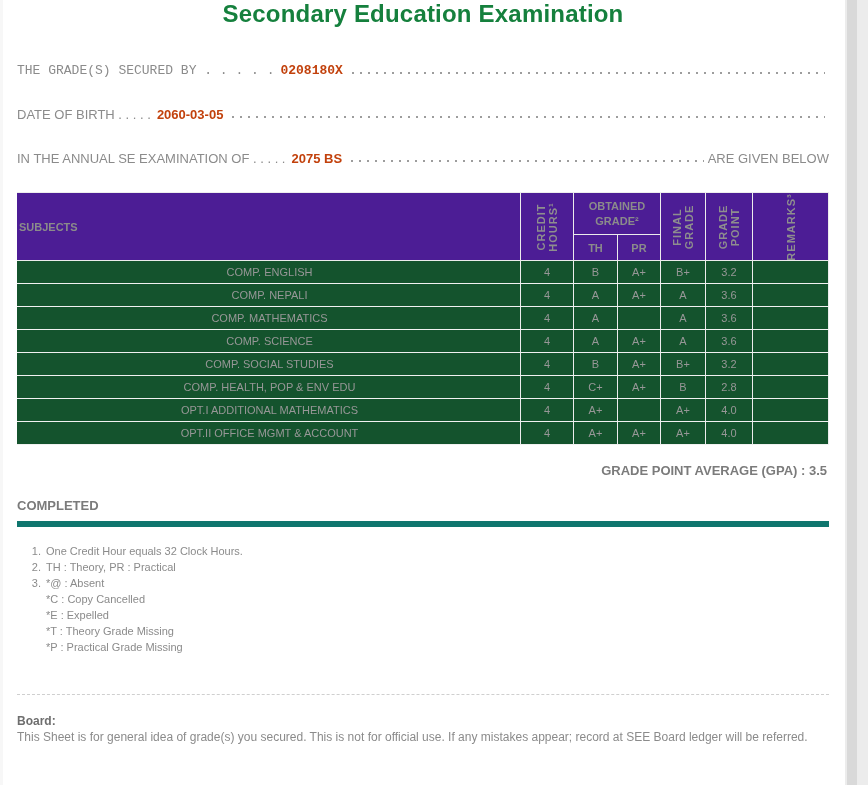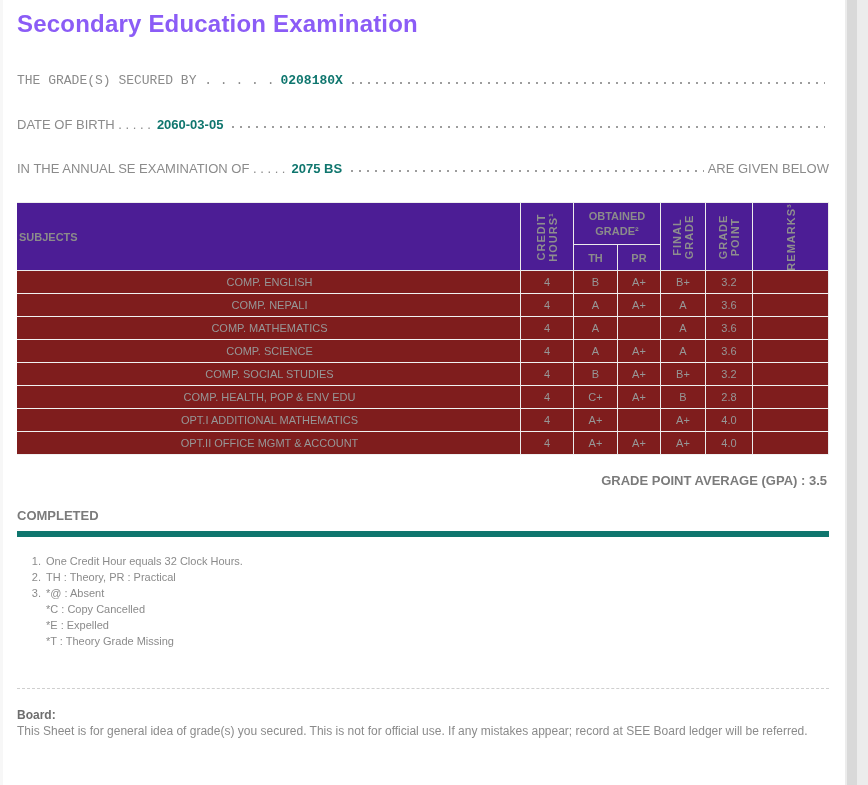--- a/index.html
+++ b/index.html
@@ -2,30 +2,30 @@
 <html><head>
 <meta charset="utf-8">
 <style>
   * { margin:0; padding:0; box-sizing:border-box; }
   html,body { background:#ececec; font-family:"Liberation Sans", sans-serif; }
   .viewport { position:relative; width:868px; height:785px; background:#ececec; overflow:hidden; }
   .sheet { position:absolute; left:0; top:0; width:845px; height:785px; background:#ffffff;
            border-left:3px solid #f7f7f7; padding:0 16px 0 14px; }
   .scrollbar { position:absolute; left:847px; top:0; width:10px; height:785px; background:#d9d9d9; }
 
-  .page-title { margin-top:10px; font-size:24px; font-weight:bold;
-                color:#8b5cf6; letter-spacing:0.2px; }
+  .page-title { text-align:center; font-size:24px; font-weight:bold;
+                color:#15803d; letter-spacing:0.2px; }
   .page-subtitle { margin-top:15px; text-align:center; font-size:15px; font-weight:bold;
                    color:#3e6f9e; letter-spacing:0.5px; }
 
   .info-line { display:flex; align-items:baseline; font-size:13px; color:#8b8b8b;
                white-space:nowrap; }
   .info-line.first { margin-top:35px;font-family:Liberation Mono, monospace; }
   .info-line + .info-line { margin-top:29px; }
-  .info-line .val { font-weight:bold; color:#0f766e; margin-left:6px; }
+  .info-line .val { font-weight:bold; color:#c2410c; margin-left:6px; }
   .info-line .dots { flex:1; height:5px; align-self:flex-end; margin:0 4px 2px 6px;
       background-image:radial-gradient(circle, #9d9d9d 1.1px, transparent 1.4px);
       background-size:8px 4px; background-repeat:repeat-x; background-position:0 0; }
   .info-line .suffix { color:#8b8b8b; }
 
   table.grades { margin-top:26px; width:100%; border-collapse:collapse; table-layout:fixed;
                  border-top:1px solid #ededed; }
   table.grades col.c-subj { width:auto; }
   table.grades col.c-credit { width:53px; }
   table.grades col.c-th { width:44px; }
@@ -39,21 +39,21 @@
   table.grades th.last, table.grades td.last { border-right:1px solid #ececec; }
   th.subjects { text-align:left; padding-left:2px; vertical-align:middle; }
   th.rot-cell { position:relative; height:68px; }
   .rot { position:absolute; top:50%; left:50%; transform:translate(-50%,-50%) rotate(-90deg);
          white-space:nowrap; letter-spacing:1px; font-size:11px; line-height:12px;
          text-align:center; color:#8e8e8e; }
   th.obtained { height:42px; vertical-align:middle; font-size:12px; line-height:15px;
                 padding:0 8px; font-weight:bold; }
   th.subhead { height:26px; font-size:12px; }
   table.grades td { height:23px; font-size:11px; color:#979797; text-align:center;
-                    border-bottom:1px solid #f1f1f1; background:#7f1d1d; }
+                    border-bottom:1px solid #f1f1f1; background:#14532d; }
   td.subject { text-align:left; padding-left:2px; color:#8b8b8b; }
 
   .summary { width:100%; border-bottom:6px solid #0f766e; padding:18px 2px 8px 0; }
   .summary .gpa { text-align:right; font-size:13px; font-weight:bold; color:#7b7b7b; }
   .summary .status { text-align:left; font-size:13px; font-weight:bold; color:#7b7b7b;
                      margin-top:20px; }
 
   .footnotes { margin-top:16px; padding-left:8px; font-size:11px; color:#8b8b8b; }
   .fn-line { display:flex; line-height:16px; }
   .fn-num { width:16px; text-align:right; margin-right:5px; }
@@ -228,20 +228,24 @@
         <span>*C : Copy Cancelled</span>
       </div>
       <div class="fn-line">
         <span class="fn-num"></span>
         <span>*E : Expelled</span>
       </div>
       <div class="fn-line">
         <span class="fn-num"></span>
         <span>*T : Theory Grade Missing</span>
       </div>
+      <div class="fn-line">
+        <span class="fn-num"></span>
+        <span>*P : Practical Grade Missing</span>
+      </div>
     </div>
 
     <div class="divider"></div>
 
     <div class="note">
       <div class="note-heading">Board:</div>
       <div class="note-text">This Sheet is for general idea of grade(s) you secured. This is not for official use. If any mistakes appear; record at SEE Board ledger will be referred.</div>
     </div>
 
   </div>

